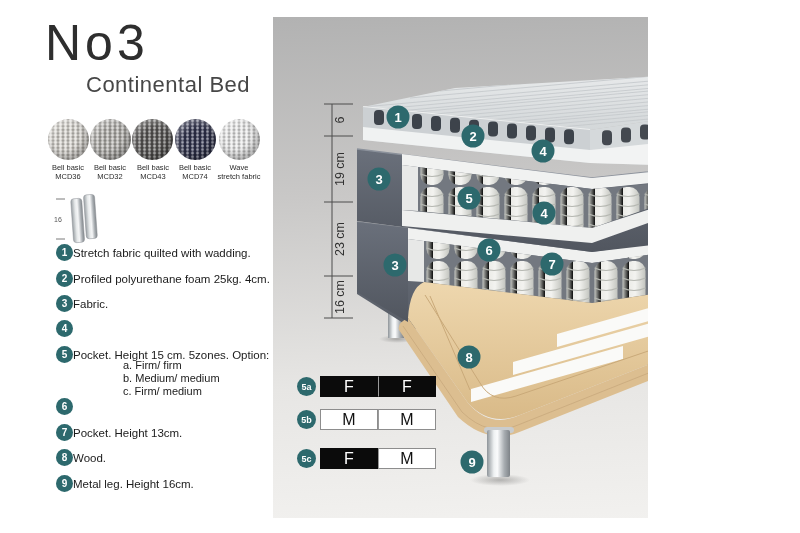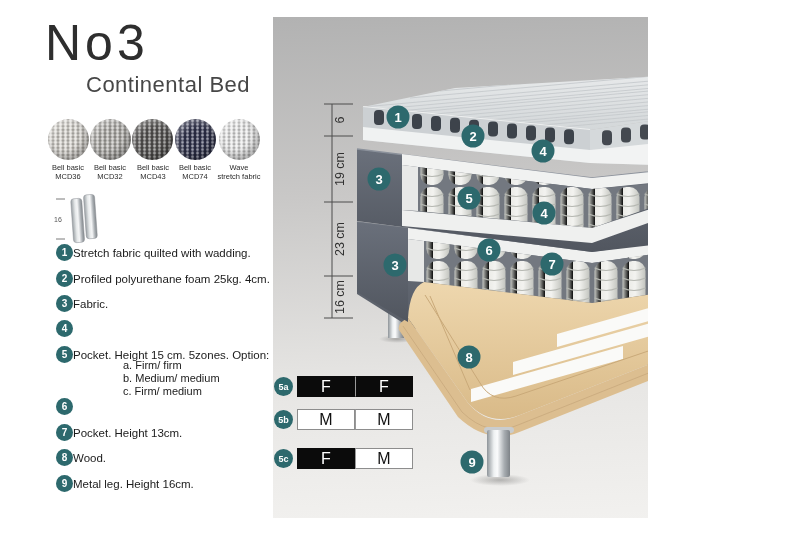--- a/index.html
+++ b/index.html
@@ -31,21 +31,21 @@
   .spec-text{font-size:11.5px;color:#1b1b1b;white-space:nowrap;}
   .spec-sub{position:absolute;left:93px;font-size:11px;color:#1b1b1b;white-space:nowrap;margin-left:30px;}
   .r1{top:244px}.r2{top:270px}.r3{top:295px}.r4{top:320px}.r5{top:346px}
   .s5a{top:359px}.s5b{top:372px}.s5c{top:385px}
   .r6{top:398px}.r7{top:424px}.r8{top:449px}.r9{top:475px}
   
   .panel{position:absolute;left:273px;top:17px;width:490px;height:501px;
          background:linear-gradient(178deg,#b2b2b2 0%,#c9c8c7 35%,#e7e6e4 72%,#f2f1ef 100%);}
   .diagram-svg{position:absolute;left:0;top:0;}
   
-  .fo-row{position:absolute;display:flex;align-items:center;left:274px;}
+  .fo-row{position:absolute;display:flex;align-items:center;left:274px;padding-left:23px;}
   .fo1{top:376px}.fo2{top:409px}.fo3{top:448px}
   .fo-b{width:19px;height:19px;border-radius:50%;background:#2d696d;color:#fff;font-size:9px;
         font-weight:bold;display:flex;align-items:center;justify-content:center;flex:0 0 19px;}
   .fo-bar{display:flex;width:116px;height:21px;margin-left:4px;}
   .fo-cell{flex:1;display:flex;align-items:center;justify-content:center;font-size:16px;
            box-sizing:border-box;}
   .fo-cell.dark{background:#0b0b0b;color:#ffffff;border:1px solid #0b0b0b;}
   .fo-cell.light{background:#ffffff;color:#101010;border:1px solid #8d8d8d;}
   .fo-cell:last-child{border-left:1px solid #9a9a9a;}
   .version{position:absolute;left:660px;top:494px;width:56px;text-align:right;

